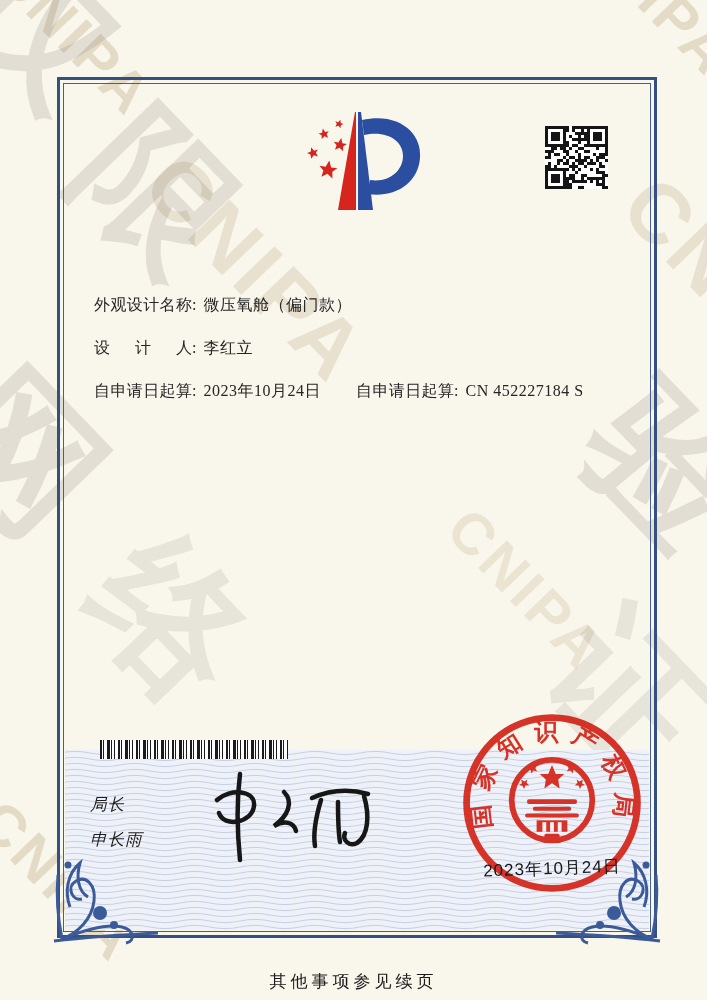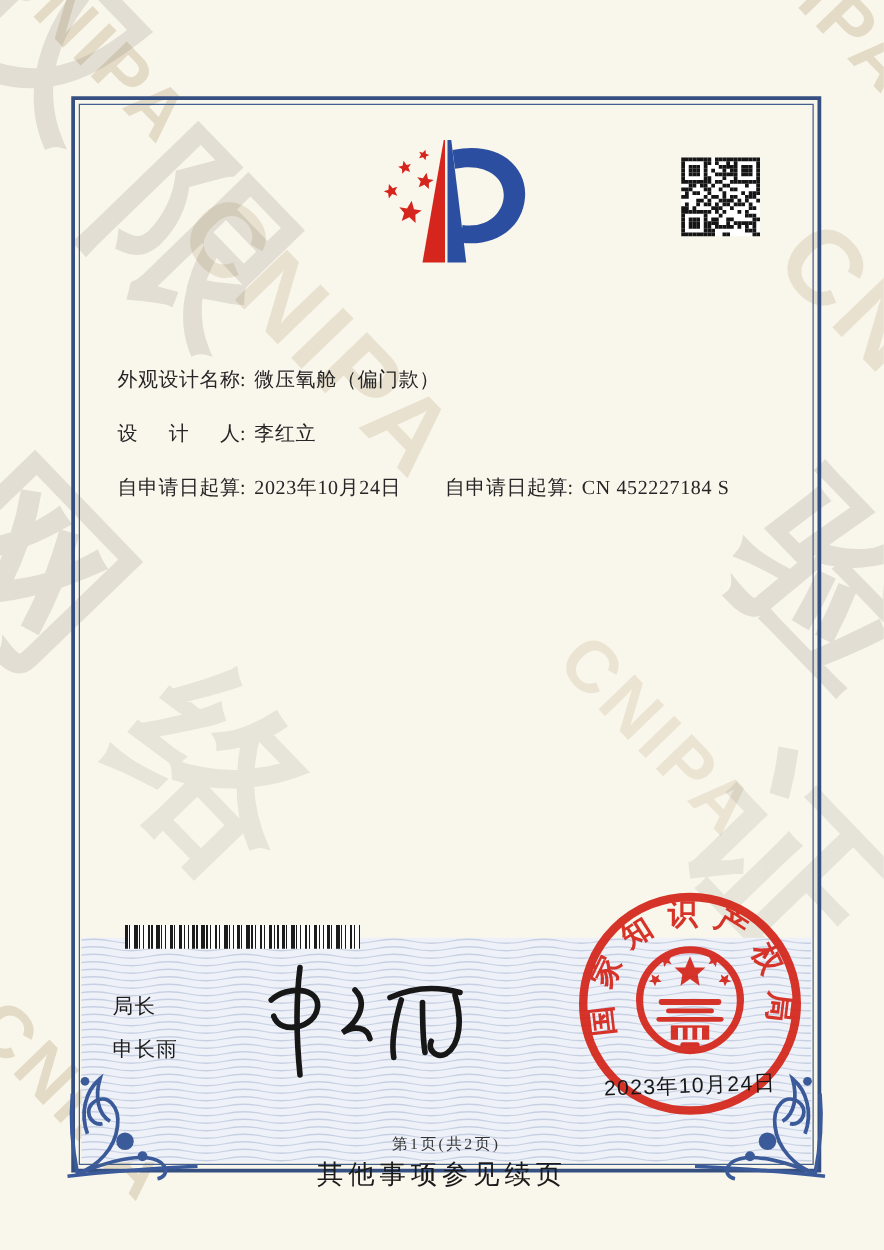--- a/index.html
+++ b/index.html
@@ -49,38 +49,38 @@
   .waves{position:absolute;left:5px;right:5px;bottom:5px;height:180px;overflow:hidden;}
 
   .barcode{position:absolute;left:40px;top:660px;width:188px;height:19px;
     background:repeating-linear-gradient(90deg,
       #1b1b1b 0 2px,#fdfdfd 2px 3px,#1b1b1b 3px 4px,#fdfdfd 4px 7px,
       #1b1b1b 7px 10px,#fdfdfd 10px 11px,#1b1b1b 11px 12px,#fdfdfd 12px 14px,
       #1b1b1b 14px 15px,#fdfdfd 15px 18px);}
 
   .signer{position:absolute;left:30px;top:714px;font-family:"Liberation Sans",sans-serif;
           font-size:16.5px;color:#1c1c1c;letter-spacing:1px;}
-  .signer div{margin-bottom:13px;}
+  .signer div{margin-bottom:13px;font-style:italic;}
   .signature{position:absolute;left:142px;top:688px;width:178px;height:98px;}
 
   
   .seal{position:absolute;left:396px;top:627px;width:192px;height:192px;}
   .seal-date{position:absolute;left:396px;top:777px;width:192px;text-align:center;
              font-size:17px;color:#161616;letter-spacing:1px;transform:rotate(-2deg);
              font-family:"Liberation Sans",sans-serif;}
 
   .pagenum{position:absolute;left:0;right:0;bottom:11px;text-align:center;
            font-size:12.5px;color:#333;letter-spacing:2px;}
 
   .flourish{position:absolute;width:132px;height:132px;bottom:-12px;}
   .flourish.fl-left{left:-12px;}
   .flourish.fl-right{right:-12px;transform:scaleX(-1);}
 
-  .footer-note{position:absolute;left:0;right:0;top:925px;text-align:center;z-index:2;
-               font-size:21px;color:#1a1a1a;letter-spacing:4px;}
+  .footer-note{position:absolute;left:0;right:0;top:970px;text-align:center;z-index:2;
+               font-size:17px;color:#1a1a1a;letter-spacing:4px;}
 </style>
 </head>
 <body>
 
 <div class="page">
 
   <span class="wm wm-brand" style="left:-24px;top:6px">CNIPA</span>
   <span class="wm wm-brand" style="left:556px;top:-34px">CNIPA</span>
   <span class="wm wm-brand big" style="left:118px;top:226px">CNIPA</span>
   <span class="wm wm-brand big" style="left:596px;top:248px">CNIPA</span>
@@ -422,21 +422,20 @@
           <rect x="106" y="120" width="4" height="10" fill="#eef1f7"></rect>
           <rect x="92" y="132" width="16" height="5" rx="2"></rect>
         </g>
       </g>
       <defs>
         <path id="st2" d="M0,-10 L2.94,-3.09 L9.51,-3.09 L4.76,1.18 L5.88,8.09 L0,4 L-5.88,8.09 L-4.76,1.18 L-9.51,-3.09 L-2.94,-3.09 Z"></path>
       </defs>
     </svg>
     <div class="seal-date">2023年10月24日</div>
 
-    <div class="pagenum">第1页(共2页)</div>
 
     <svg class="flourish fl-left" viewBox="0 0 132 132" fill="none" stroke="#3b5a99" stroke-width="3">
       <path d="M6,126 C40,122 70,120 110,118"></path>
       <path d="M10,60 C8,82 10,104 14,124 C30,118 44,104 46,86 C48,70 38,60 28,66 C18,72 24,86 34,84"></path>
       <path d="M14,124 C34,116 58,108 74,112 C86,115 88,126 78,128"></path>
       <path d="M22,92 C16,76 20,58 32,48 C28,62 30,76 40,82"></path>
       <circle cx="52" cy="98" r="7" fill="#3b5a99" stroke="none"></circle>
       <circle cx="66" cy="110" r="4" fill="#3b5a99" stroke="none"></circle>
       <circle cx="20" cy="50" r="3.5" fill="#3b5a99" stroke="none"></circle>
     </svg>

